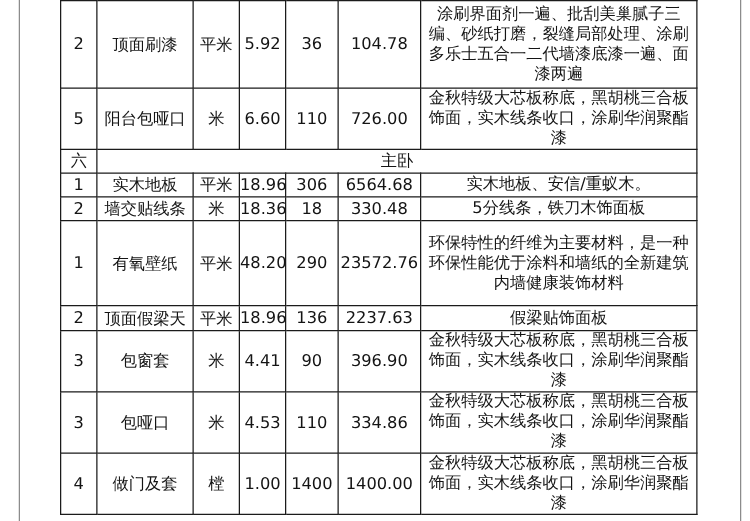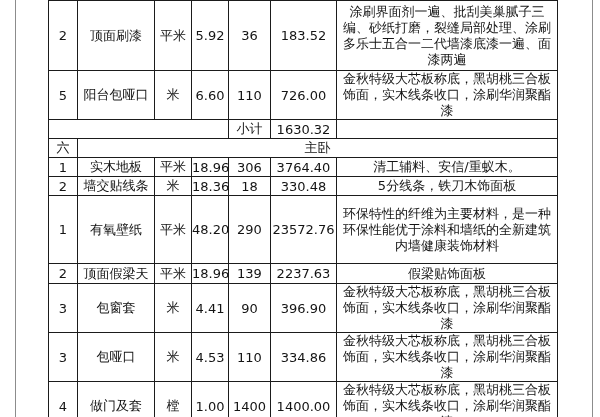--- a/index.html
+++ b/index.html
@@ -48,54 +48,48 @@
       <col style="width:221px">
     </colgroup>
     <tbody>
 
       <tr class="h70">
         <td>2</td>
         <td>顶面刷漆</td>
         <td>平米</td>
         <td class="numc">5.92</td>
         <td class="numc">36</td>
-        <td class="numc">183.52</td>
+        <td class="numc">104.78</td>
         <td class="remark">涂刷界面剂一遍、批刮美巢腻子三编、砂纸打磨，裂缝局部处理、涂刷多乐士五合一二代墙漆底漆一遍、面漆两遍</td>
       </tr>
 
       <tr class="h40">
         <td>5</td>
         <td>阳台包哑口</td>
         <td>米</td>
         <td class="numc">6.60</td>
         <td class="numc">110</td>
         <td class="numc">726.00</td>
         <td class="remark">金秋特级大芯板称底，黑胡桃三合板饰面，实木线条收口，涂刷华润聚酯漆</td>
       </tr>
 
-      <tr class="h19">
-        <td colspan="4"></td>
-        <td>小计</td>
-        <td class="numc">1630.32</td>
-        <td class="remark"></td>
-      </tr>
 
       <tr class="h19">
         <td>六</td>
         <td colspan="6" class="sec">主卧</td>
       </tr>
 
       <tr class="h18">
         <td>1</td>
         <td>实木地板</td>
         <td>平米</td>
         <td class="numc">18.96</td>
         <td class="numc">306</td>
-        <td class="numc">3764.40</td>
-        <td class="remark">清工辅料、安信/重蚁木。</td>
+        <td class="numc">6564.68</td>
+        <td class="remark">实木地板、安信/重蚁木。</td>
       </tr>
 
       <tr class="h18">
         <td>2</td>
         <td>墙交贴线条</td>
         <td>米</td>
         <td class="numc">18.36</td>
         <td class="numc">18</td>
         <td class="numc">330.48</td>
         <td class="remark">5分线条，铁刀木饰面板</td>
@@ -109,21 +103,21 @@
         <td class="numc">290</td>
         <td class="numc">23572.76</td>
         <td class="remark">环保特性的纤维为主要材料，是一种环保性能优于涂料和墙纸的全新建筑内墙健康装饰材料</td>
       </tr>
 
       <tr class="h20">
         <td>2</td>
         <td>顶面假梁天</td>
         <td>平米</td>
         <td class="numc">18.96</td>
-        <td class="numc">139</td>
+        <td class="numc">136</td>
         <td class="numc">2237.63</td>
         <td class="remark">假梁贴饰面板</td>
       </tr>
 
       <tr class="h41">
         <td>3</td>
         <td>包窗套</td>
         <td>米</td>
         <td class="numc">4.41</td>
         <td class="numc">90</td>

